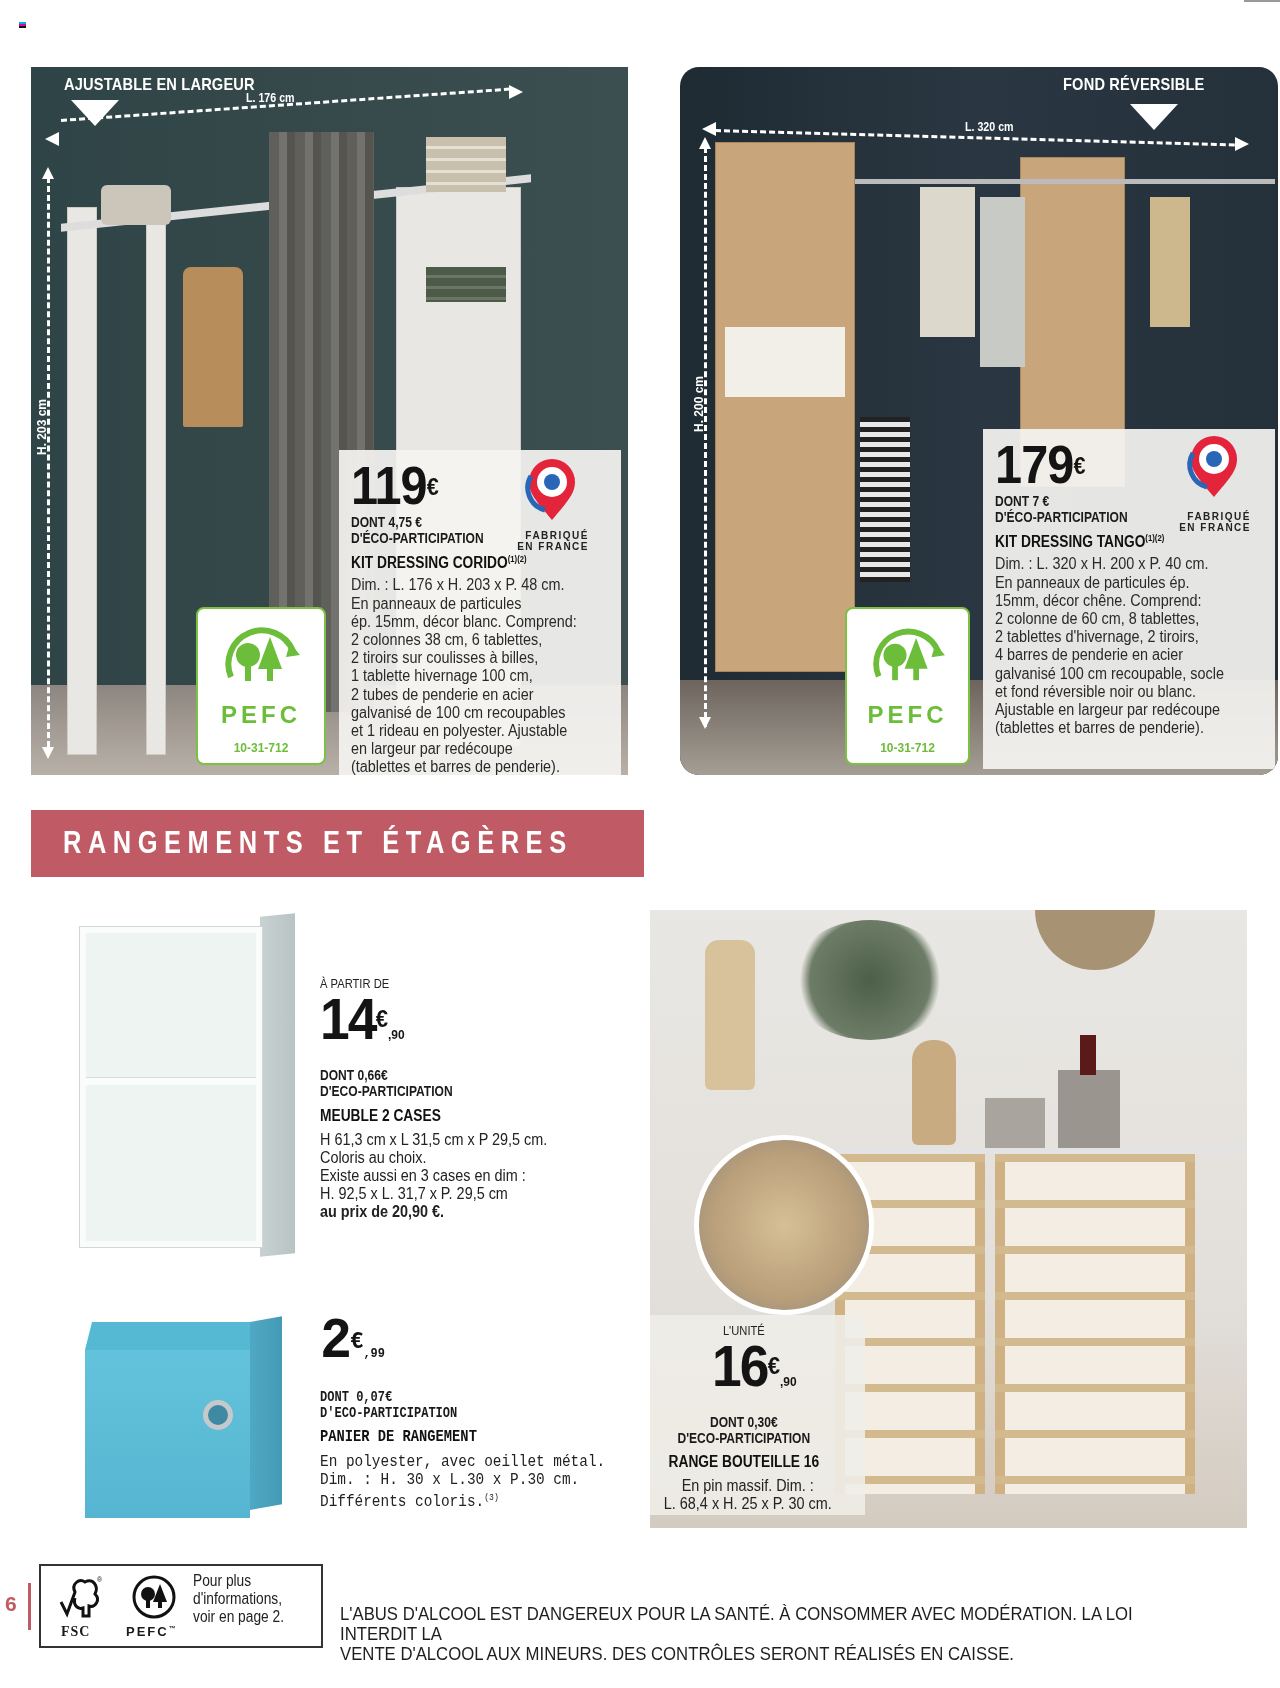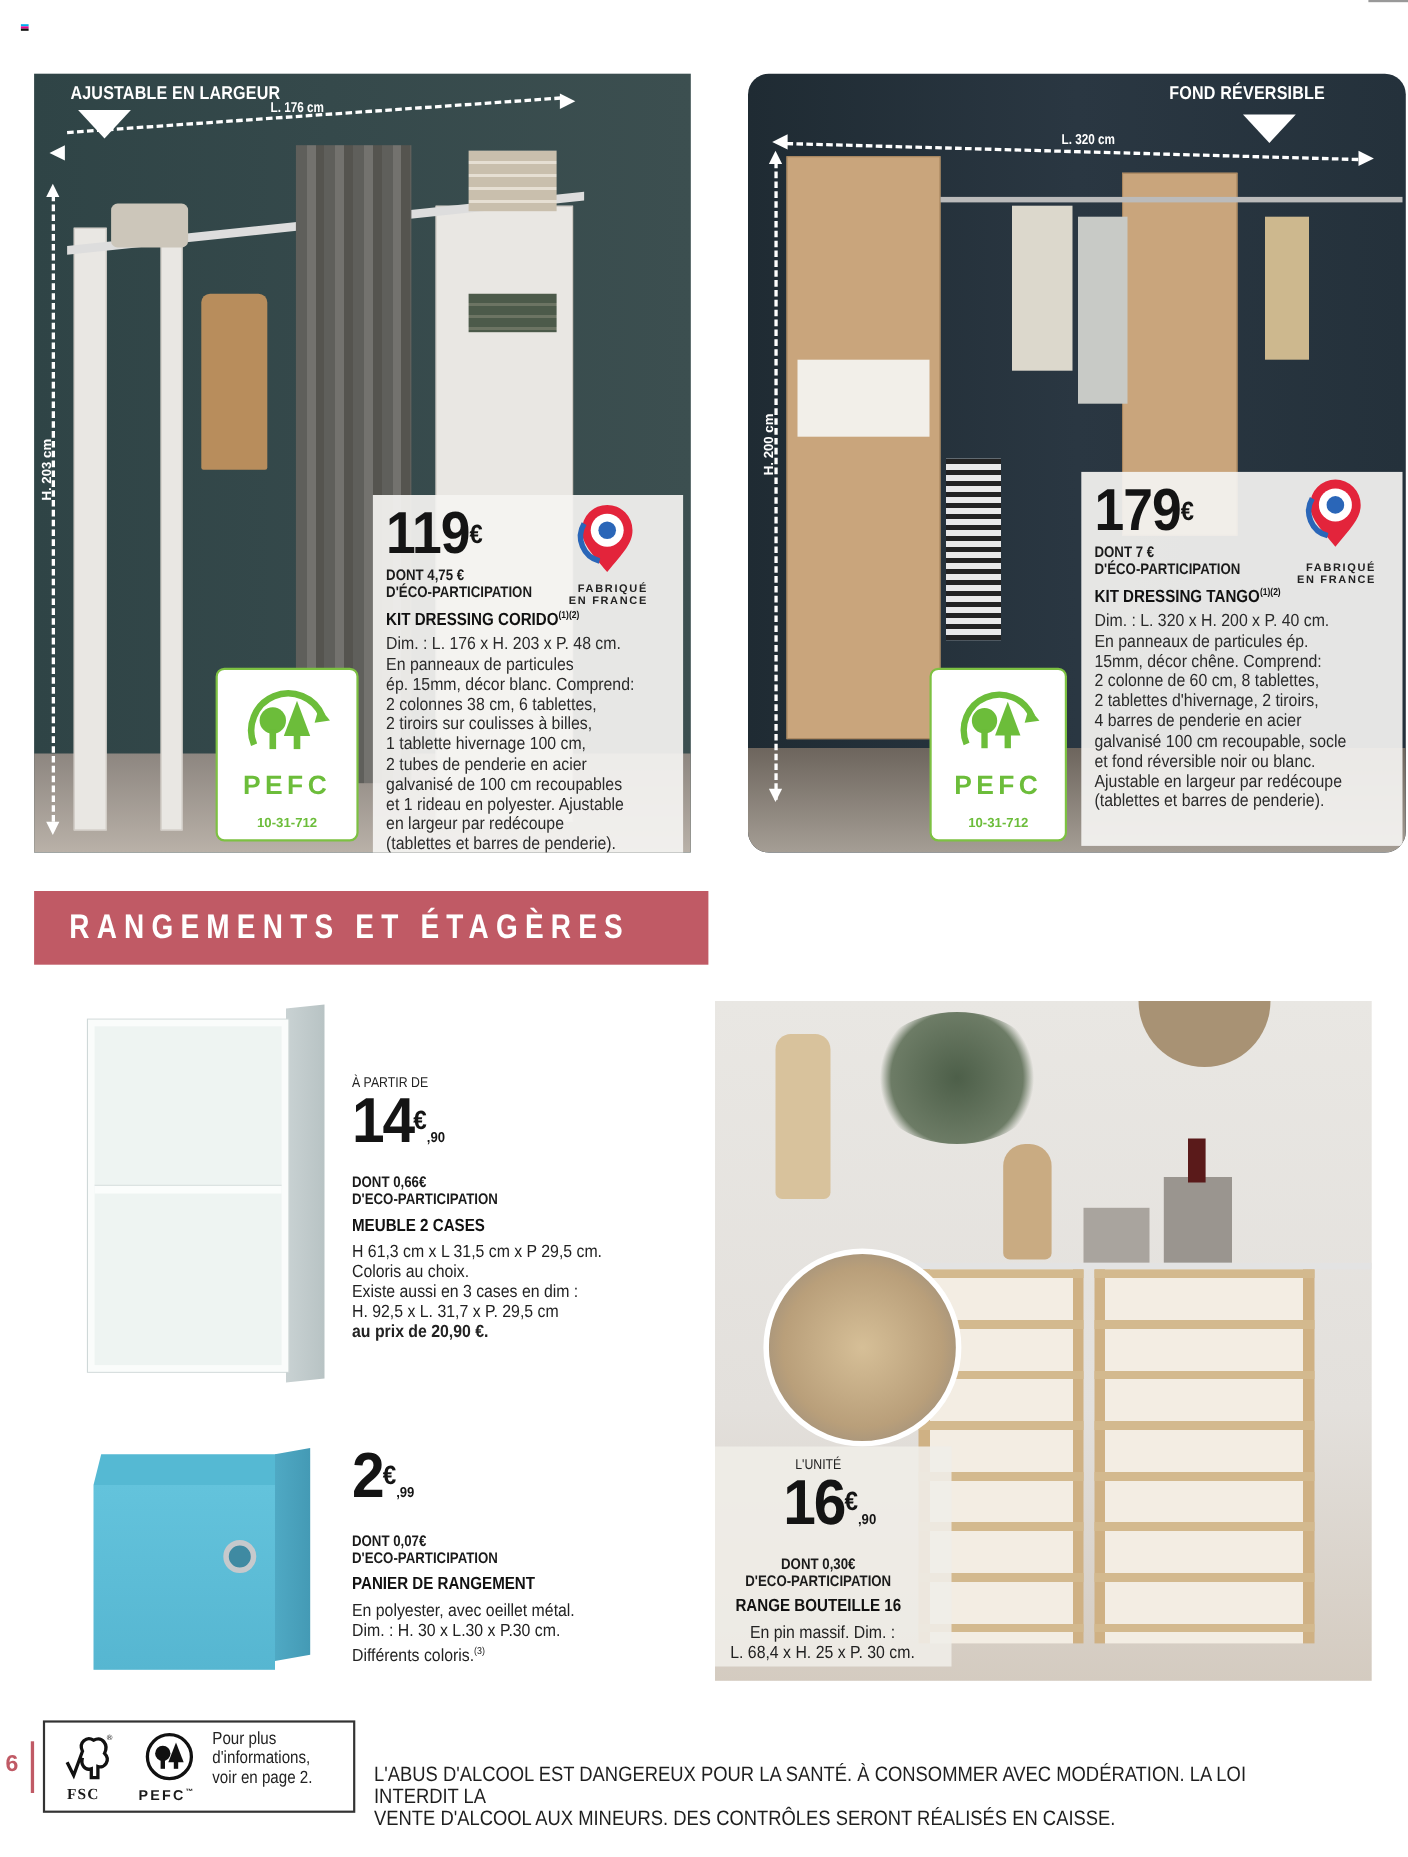--- a/index.html
+++ b/index.html
@@ -243,21 +243,21 @@
 H. 92,5 x L. 31,7 x P. 29,5 cm</span><br><b>au prix de 20,90 €.</b></div>
 </div>
 
 <div class="abs basket">
   <div class="abs" style="left:0;top:0;width:185px;height:28px;background:#55b9d3;transform:skewX(-14deg);transform-origin:left bottom;"></div>
   <div class="abs" style="left:0;top:28px;width:165px;height:168px;background:linear-gradient(180deg,#63c3dc,#56b6d1);"></div>
   <div class="abs" style="left:165px;top:0;width:32px;height:188px;background:linear-gradient(90deg,#4fa9c4,#449ab5);transform:skewY(-10deg);transform-origin:left top;"></div>
   <div class="abs" style="left:118px;top:78px;width:30px;height:30px;border-radius:50%;border:5px solid #c6c9cc;background:#3f8aa2;"></div>
 </div>
 
-<div class="abs" style="left:320px;top:1316px;width:320px;">
+<div class="abs" style="left:320px;top:1316px;width:320px;font-family:Liberation Mono, monospace;">
   <div class="mid-price"><span>2</span><span class="eur">€</span><span class="cents">,99</span></div>
   <div class="eco" style="margin-top:9px;">
     <div>DONT 0,07€</div>
     <div>D'ECO-PARTICIPATION</div>
   </div>
   <div class="prod-name" style="margin-top:7px;">PANIER DE RANGEMENT</div>
   <div class="desc-dark" style="margin-top:6px;"><span>En polyester, avec oeillet métal.
 Dim. : H. 30 x L.30 x P.30 cm.
 Différents coloris.</span><sup style="font-size:9px;">(3)</sup></div>
 </div>

